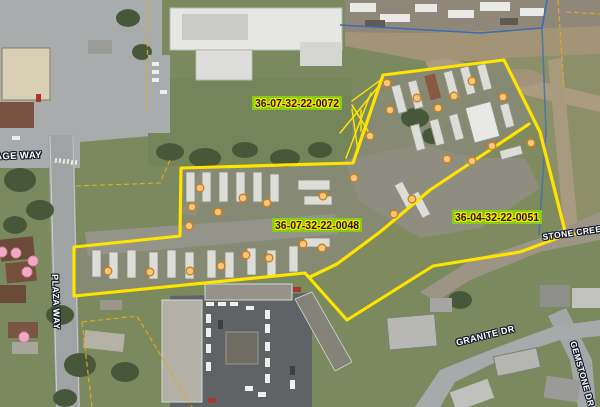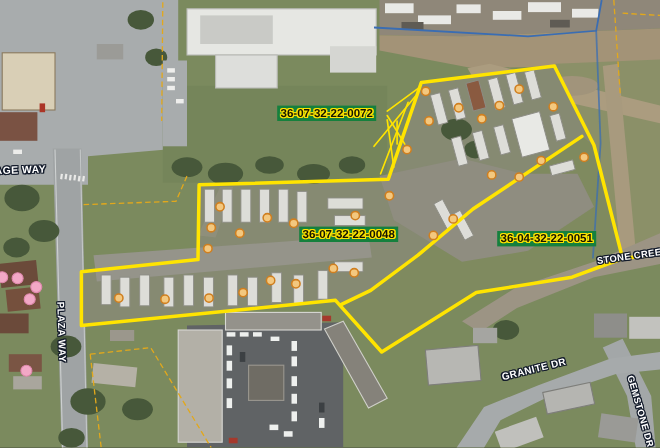--- a/index.html
+++ b/index.html
@@ -1,34 +1,34 @@
 <!DOCTYPE html>
 <html><head>
 <meta charset="utf-8">
 <style>
   html,body{margin:0;padding:0;background:#222;}
   #stage{position:relative;width:600px;height:407px;overflow:hidden;
          font-family:"Liberation Sans",sans-serif;background:#7b8a5e;}
   #stage svg{position:absolute;left:0;top:0;}
   .parcel-label{
-    position:absolute;background:#15803d;color:#161600;
+    position:absolute;background:#84cc16;color:#161600;
     font:bold 10.5px "Liberation Sans",sans-serif;
     padding:1px 3px;white-space:nowrap;letter-spacing:0;
     text-shadow:-1px 0 #ffe400,1px 0 #ffe400,0 -1px #ffe400,0 1px #ffe400,
                 -1px -1px #ffe400,1px 1px #ffe400,-1px 1px #ffe400,1px -1px #ffe400;
   }
   .street-label{
     position:absolute;color:#ffffff;
     font:bold 9px "Liberation Sans",sans-serif;letter-spacing:.4px;
     white-space:nowrap;
     text-shadow:-1px 0 #141c2c,1px 0 #141c2c,0 -1px #141c2c,0 1px #141c2c,
                 -1px -1px #141c2c,1px 1px #141c2c,-1px 1px #141c2c,1px -1px #141c2c;
   }
   #lbl-0072{left:252px;top:96px;}
-  #lbl-0048{left:272px;top:206px;}
+  #lbl-0048{left:272px;top:218px;}
   #lbl-0051{left:452px;top:210px;}
   #st-village{left:-27px;top:150px;font-size:9.5px;transform:rotate(-2deg);}
   #st-plaza{left:60px;top:274px;transform:rotate(88deg);transform-origin:0 0;}
   #st-stone{left:542px;top:232px;font-size:8.5px;transform:rotate(-8deg);transform-origin:0 0;}
   #st-granite{left:455px;top:338px;transform:rotate(-14deg);transform-origin:0 0;}
   #st-gemstone{left:578px;top:340px;font-size:8.5px;transform:rotate(74deg);transform-origin:0 0;}
 </style>
 </head>
 <body>
 

